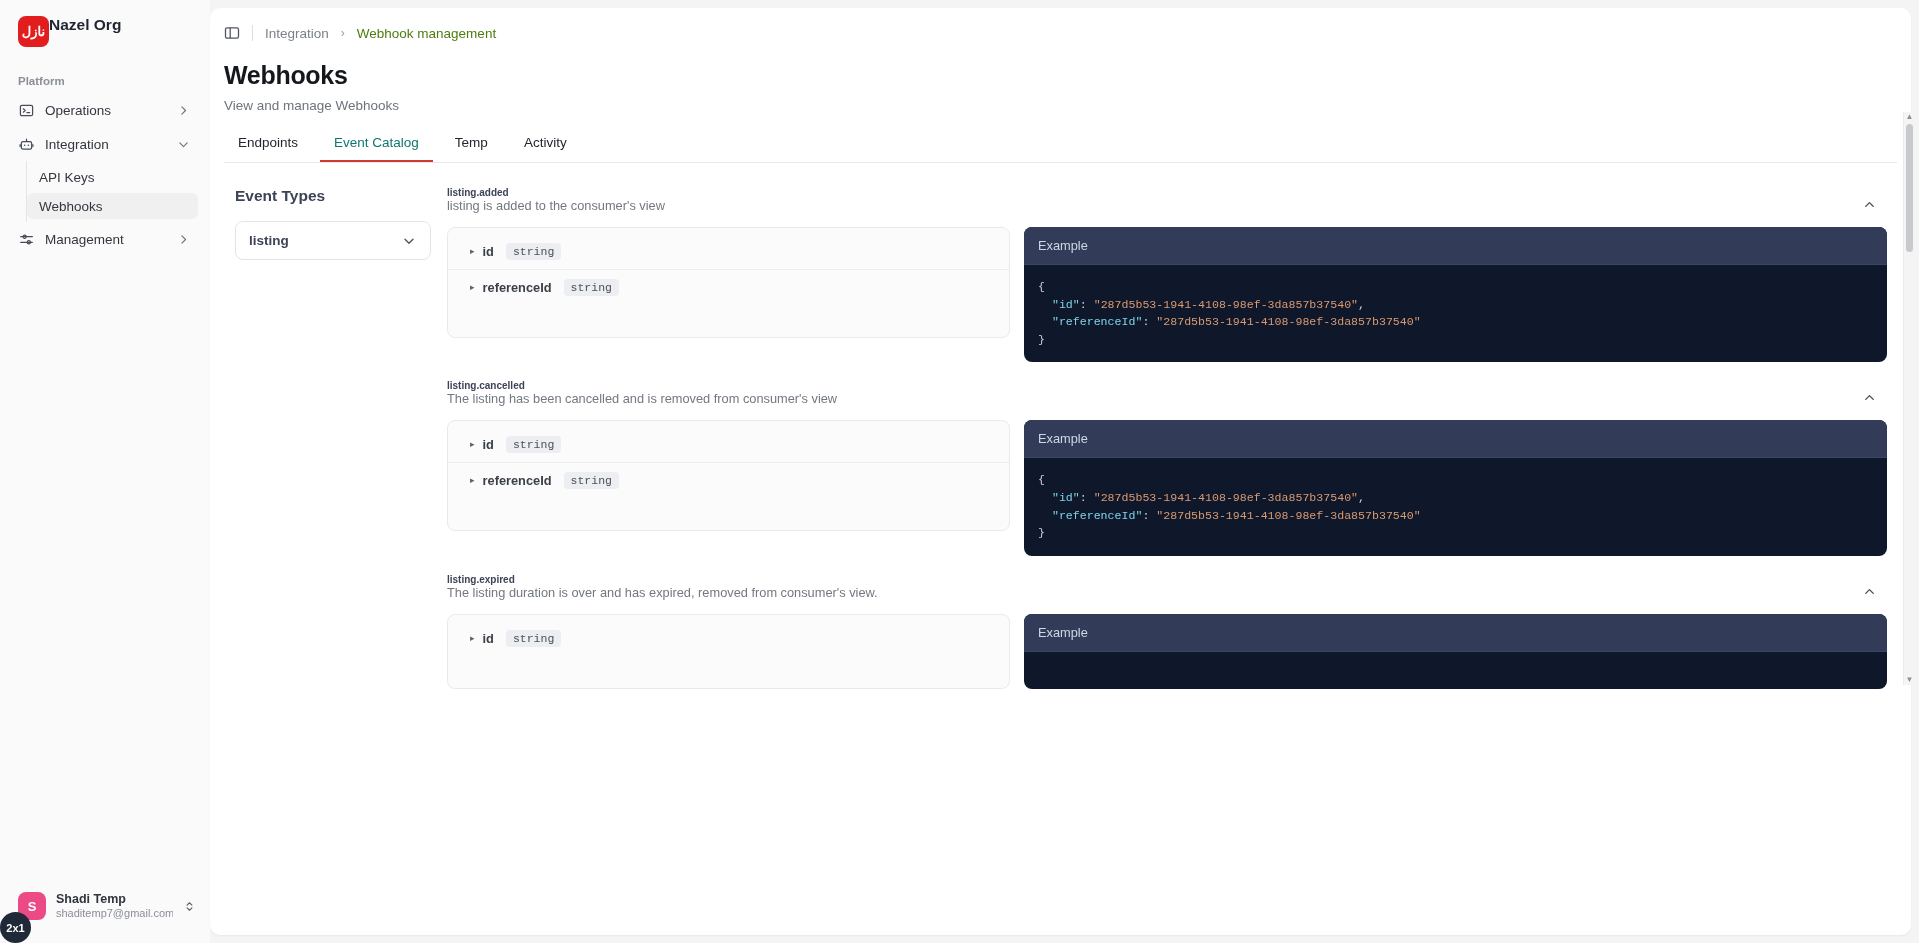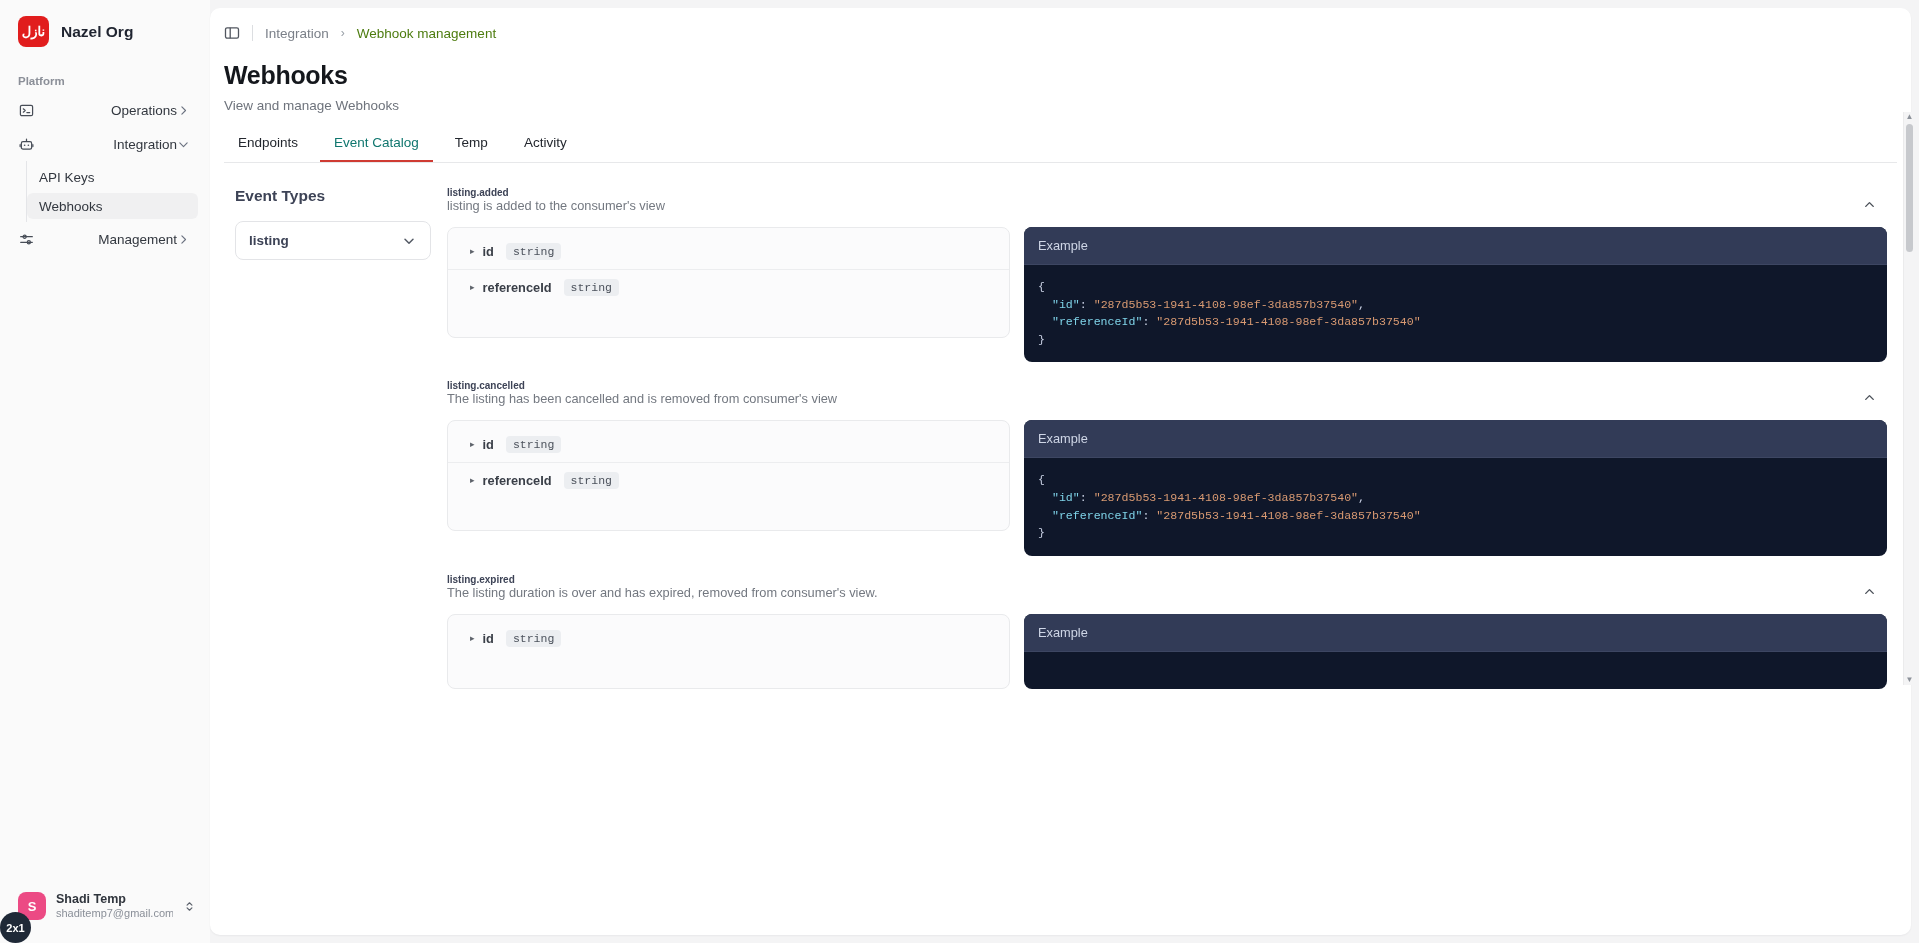--- a/index.html
+++ b/index.html
@@ -11,37 +11,37 @@
   }
   body { display: flex; position: relative; }
 
   
   #sidebar {
     width: 210px; height: 943px;
     background: #fafafa;
     display: flex; flex-direction: column;
     position: relative; flex: 0 0 210px;
   }
-  #brand { display: flex; align-items: center; gap: 12px; padding: 16px 0 0 18px; }
+  #brand { display: flex; align-items: flex-start; padding: 16px 0 0 18px; }
   #brand-logo {
     width: 31px; height: 31px; border-radius: 8px;
     background: #e11d1d;
     display: flex; align-items: center; justify-content: center;
     color: #fff; font-size: 13px; font-weight: 700; letter-spacing: -0.5px;
   }
   #brand-name { font-size: 15.5px; font-weight: 700; color: #1f2430; }
 
   #platform-label {
     font-size: 11.5px; color: #8b8f98; padding: 28px 0 6px 18px; font-weight: 700;
   }
   .nav-item {
-    display: flex; align-items: center; 
+    display: flex; align-items: center; gap: 11px;
     height: 30px; margin: 2px 12px 2px 10px;
     padding: 0 8px 0 8px; border-radius: 6px;
-    font-size: 13.5px; color: #32373f; cursor: pointer; text-align: right;
+    font-size: 13.5px; color: #32373f; cursor: pointer;
   }
   .nav-item .nav-ico { width: 16px; height: 16px; flex: 0 0 16px; display:flex; align-items:center; justify-content:center; color:#474d57; }
   .nav-item .nav-label { flex: 1; }
   .nav-item .nav-chev { color: #6b7280; display: flex; align-items: center; }
   .subnav { margin-left: 26px; border-left: 1px solid #e4e5e8; padding-left: 0; }
   .subnav-item {
     font-size: 13.5px; color: #32373f; height: 26px;
     display: flex; align-items: center;
     padding-left: 12px; margin: 3px 12px 3px 0; border-radius: 6px; cursor: pointer;
   }

